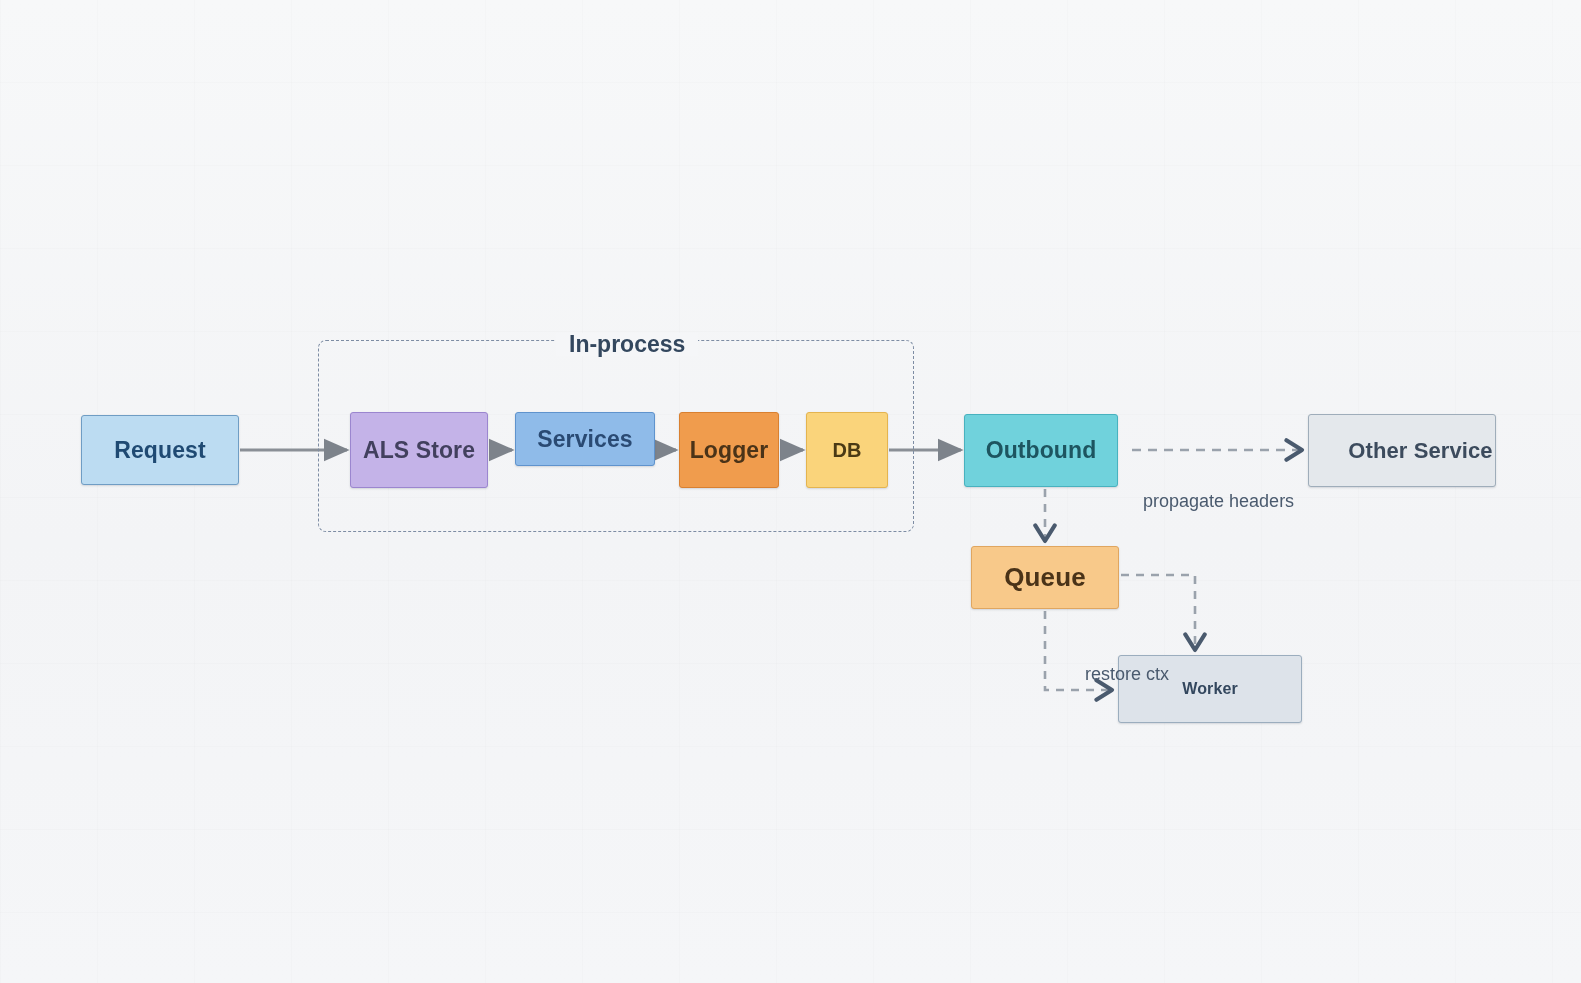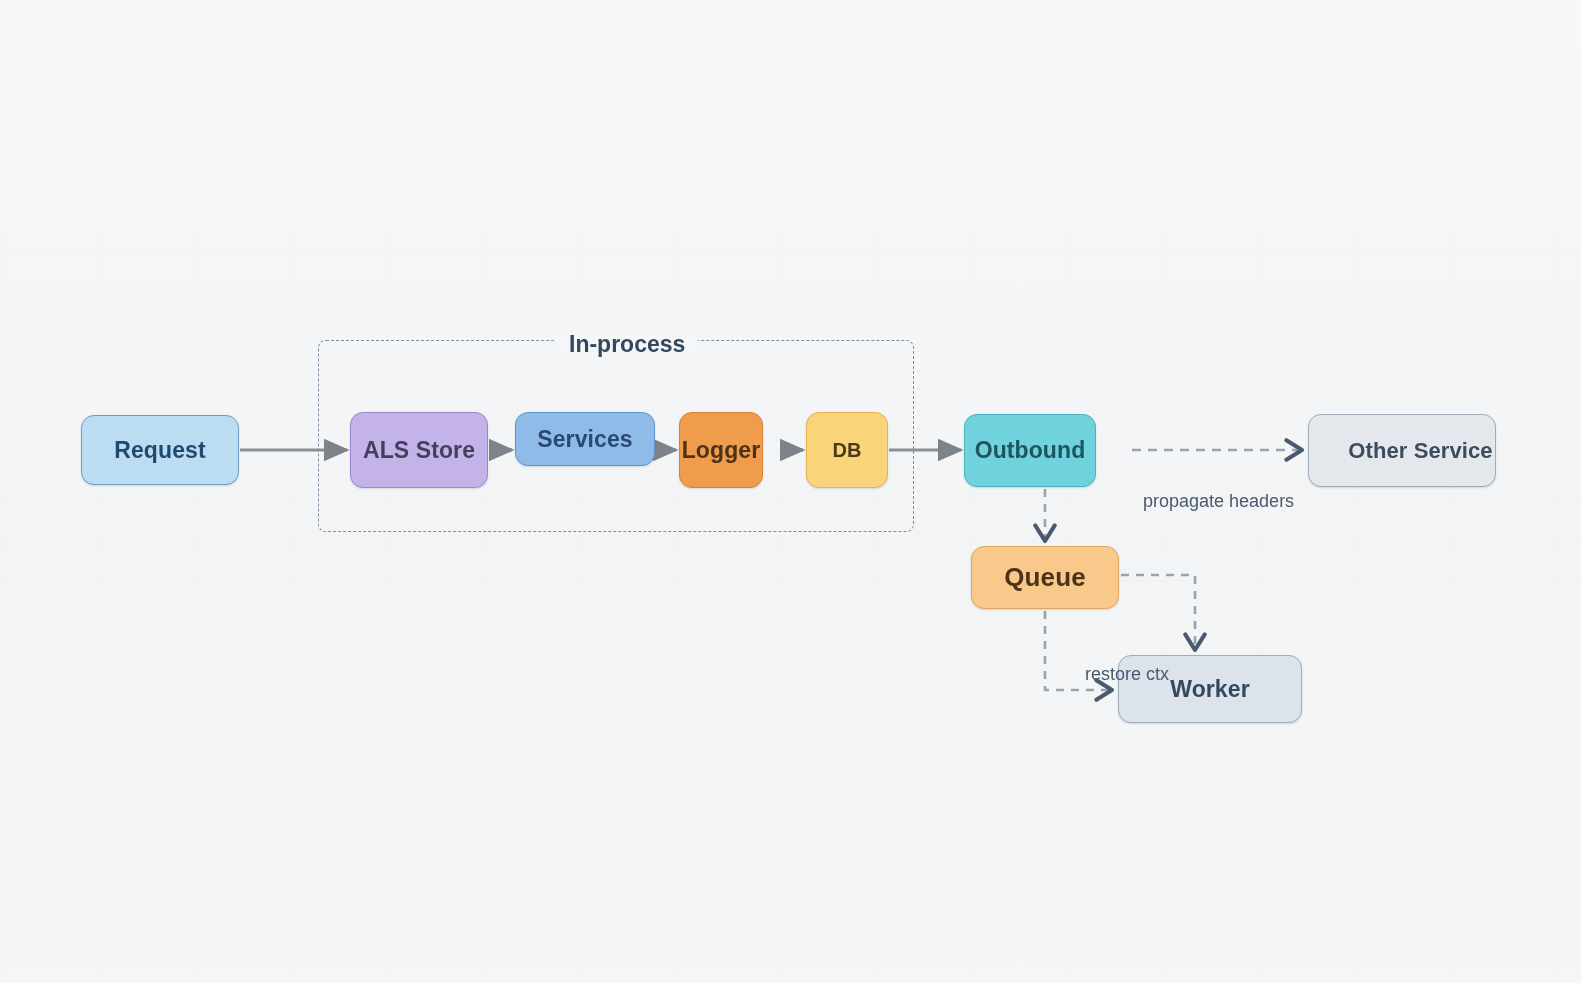--- a/index.html
+++ b/index.html
@@ -33,21 +33,21 @@
     overflow: visible;
   }
 
   
   .node {
     position: absolute;
     box-sizing: border-box;
     display: flex;
     align-items: center;
     justify-content: center;
-    border-radius: 13px;
+    border-radius: 3px;
     border-width: 1.5px;
     border-style: solid;
     font-weight: bold;
     letter-spacing: 0.1px;
     box-shadow: 0 1px 2px rgba(40,50,70,0.16);
     user-select: none;
   }
 
   .node .label { pointer-events: none; white-space: nowrap; }
 
@@ -124,45 +124,45 @@
 <div class="node" style="left:350px; top:412px; width:138px; height:76px;
             background:#c4b3e8; border-color:#9b86cf; color:#42405e; font-size:23px;">
   <span class="label">ALS Store</span>
 </div>
 
 <div class="node" style="left:515px; top:412px; width:140px; height:54px;
             background:#8fbbe9; border-color:#5f93cd; color:#2a4a73; font-size:23px;">
   <span class="label">Services</span>
 </div>
 
-<div class="node" style="left:679px; top:412px; width:84px; height:76px;
+<div class="node" style="left:679px; top:412px; width:100px; height:76px;
             background:#f09c4d; border-color:#d98030; color:#4a3318; font-size:23px;">
   <span class="label">Logger</span>
 </div>
 
 <div class="node" style="left:806px; top:412px; width:82px; height:76px;
             background:#fad47b; border-color:#e4b44f; color:#4a3a15; font-size:20px;">
   <span class="label">DB</span>
 </div>
 
-<div class="node" style="left:964px; top:414px; width:132px; height:73px;
+<div class="node" style="left:964px; top:414px; width:154px; height:73px;
             background:#70d2dc; border-color:#48b2bf; color:#1d5560; font-size:23px;">
   <span class="label">Outbound</span>
 </div>
 
 <div class="node" style="left:1308px; top:414px; width:188px; height:73px;
             background:#e4e8ec; border-color:#9fadba; color:#3c4b5d; font-size:22px;padding-left:37px;">
   <span class="label">Other Service</span>
 </div>
 
 <div class="node" style="left:971px; top:546px; width:148px; height:63px;
             background:#f8c98a; border-color:#e0a660; color:#4a3318; font-size:26px;">
   <span class="label">Queue</span>
 </div>
 
 <div class="node" style="left:1118px; top:655px; width:184px; height:68px;
-            background:#dde3ea; border-color:#9badbe; color:#33475e; font-size:23px;">
+            background:#dde3ea; border-color:#9badbe; color:#33475e; font-size:16px;">
   <span class="label">Worker</span>
 </div>
 
 <div class="edge-label" style="left:1143px; top:462px;margin-top:29px;">propagate headers</div>
 
 <div class="edge-label" style="left:1085px; top:640px;margin-top:24px;">restore ctx</div>
 
 </body></html>

